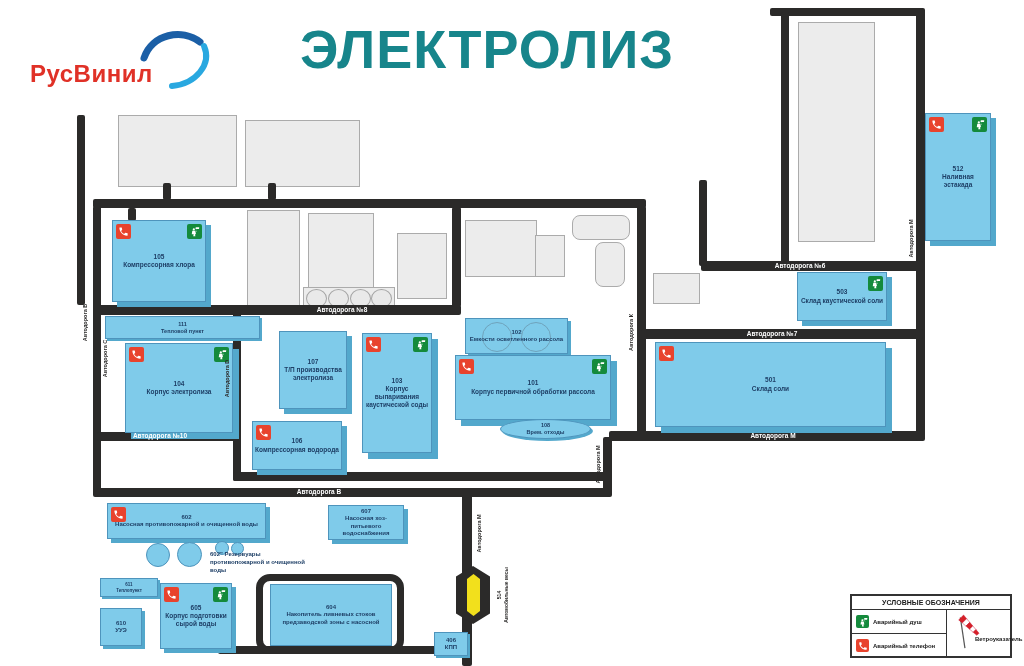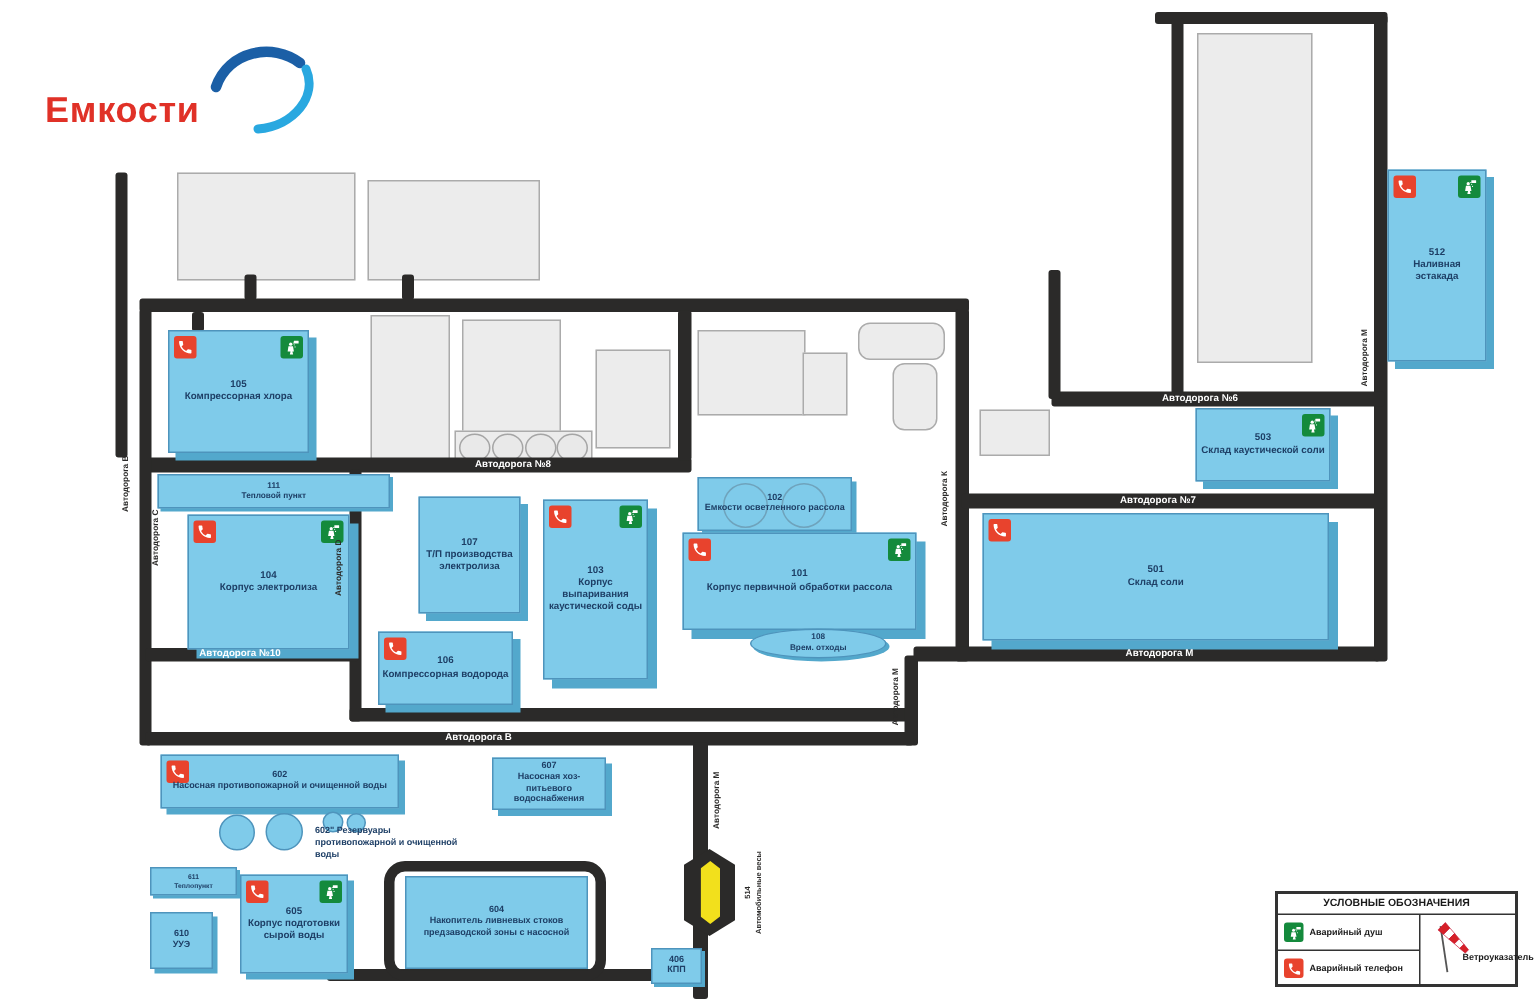--- a/index.html
+++ b/index.html
@@ -47,27 +47,28 @@
   .llabel{font-size:6px;font-weight:bold;color:#1a1a1a;}
   .legend-right{flex:1;position:relative;}
   .windsock{position:absolute;left:8px;top:2px;}
   .legend-right .llabel{position:absolute;left:28px;top:26px;}
 </style>
 </head>
 <body>
 
 <div id="canvas">
 
-  <span class="logo-text">Емкости</span>
+  <span class="logo-text">РусВинил</span>
   <span class="logo-swoosh">
     <svg viewBox="0 0 76 68" width="76" height="68">
       <path d="M6 32 C14 8 44 2 62 16" stroke="#1B5FA6" stroke-width="7" fill="none" stroke-linecap="round"></path>
       <path d="M66 20 C74 38 58 58 34 60" stroke="#29A8E0" stroke-width="6" fill="none" stroke-linecap="round"></path>
     </svg>
   </span>
+  <div class="page-title">ЭЛЕКТРОЛИЗ</div>
 
   <div id="map">
       <div class="gray" style="left: 118px; top: 115px; width: 117px; height: 70px;"></div>
       <div class="gray" style="left: 245px; top: 120px; width: 113px; height: 65px;"></div>
       <div class="gray" style="left: 798px; top: 22px; width: 75px; height: 218px;"></div>
       <div class="gray" style="left: 247px; top: 210px; width: 51px; height: 95px;"></div>
       <div class="gray" style="left: 308px; top: 213px; width: 64px; height: 74px;"></div>
       <div class="gray" style="left: 397px; top: 233px; width: 48px; height: 64px;"></div>
       <div class="gray" style="left: 465px; top: 220px; width: 70px; height: 55px;"></div>
       <div class="gray" style="left: 535px; top: 235px; width: 28px; height: 40px;"></div>

